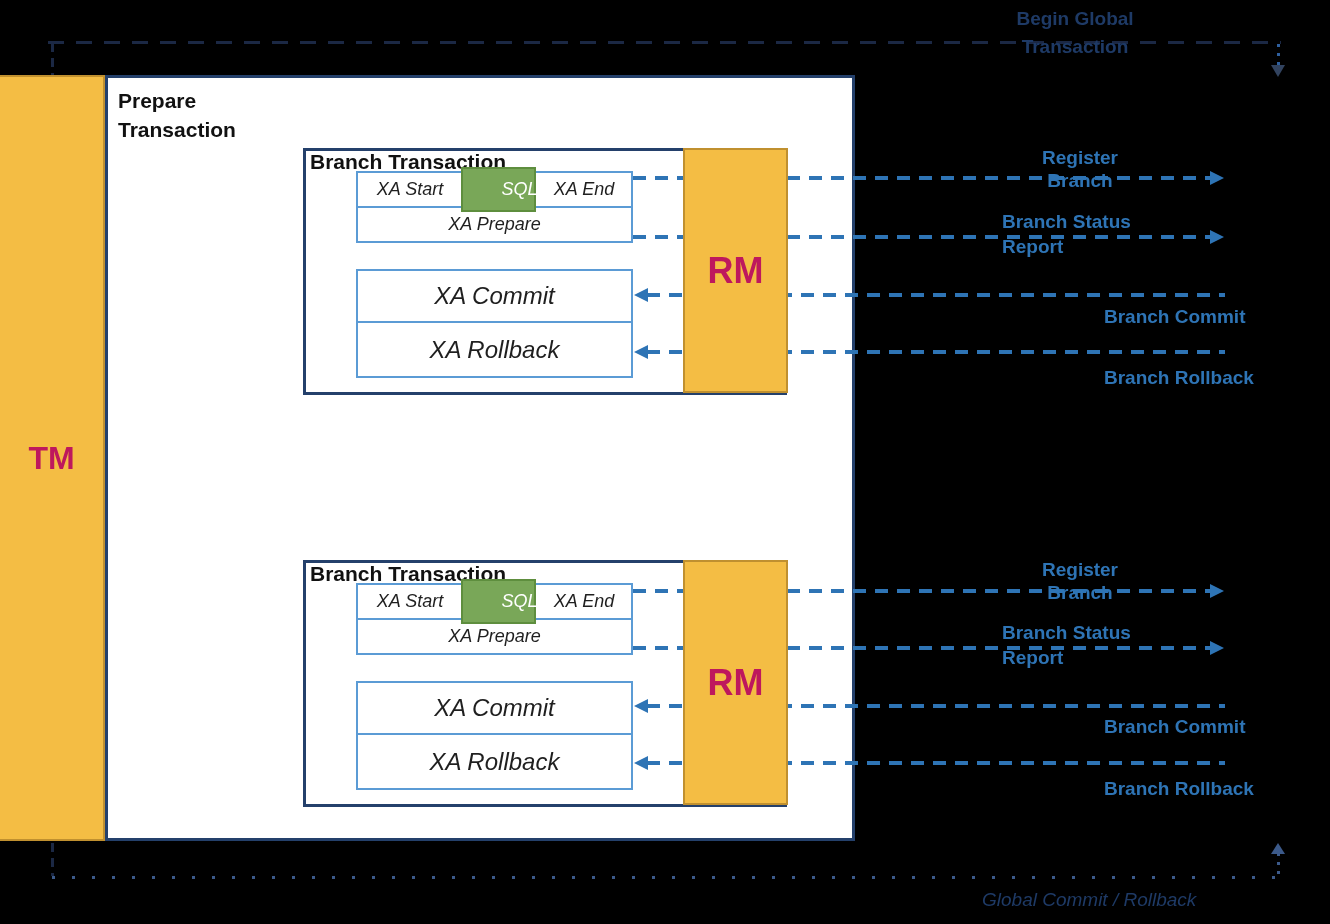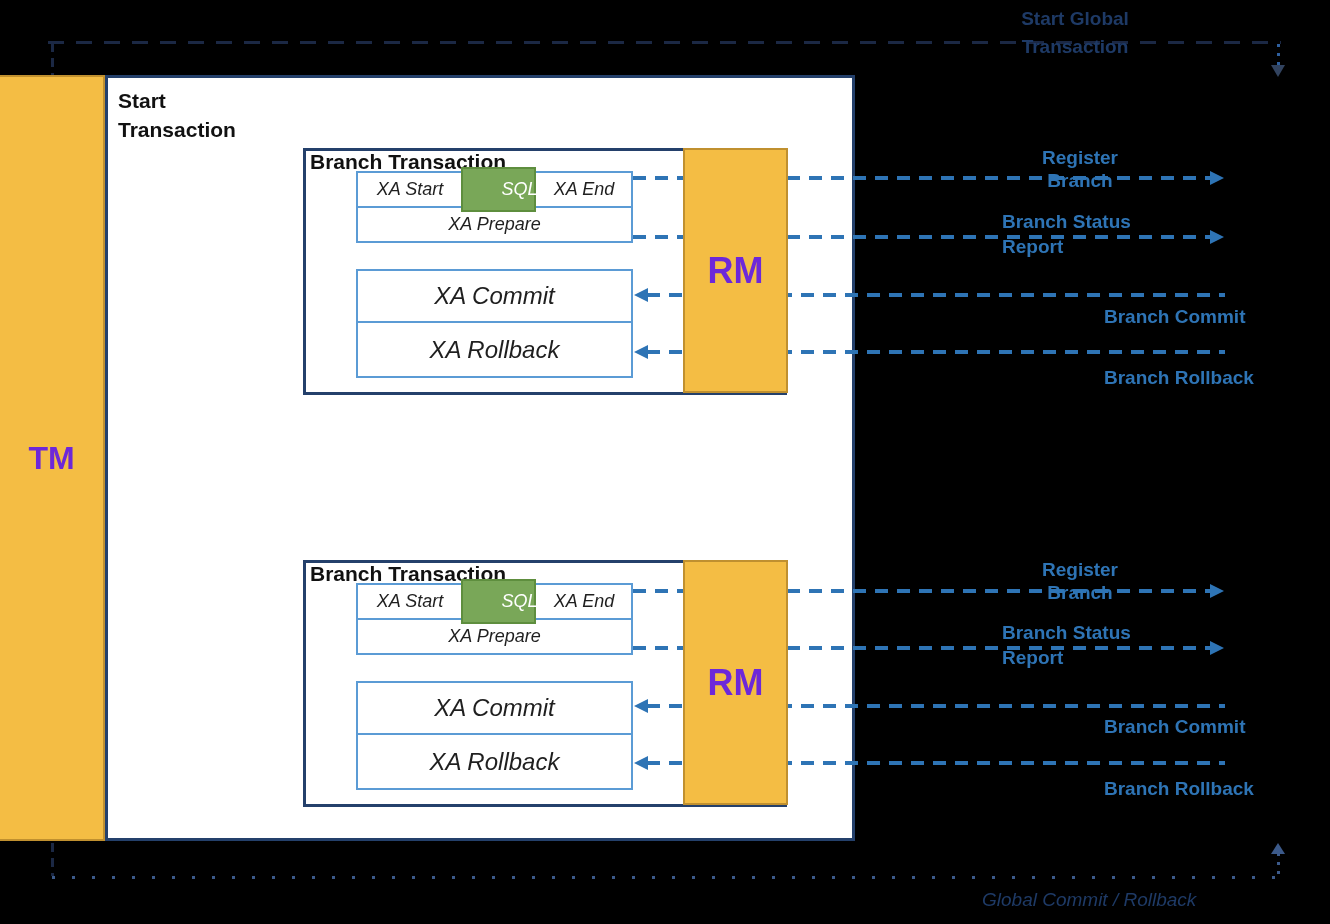--- a/index.html
+++ b/index.html
@@ -8,21 +8,21 @@
     background:var(--background,#000);
     font-family:"Liberation Sans",sans-serif;
   }
   .abs{position:absolute;box-sizing:border-box;}
 
   
   .actor{
     background:var(--actor-fill);
     border:2px solid var(--actor-border);
     display:flex;align-items:center;justify-content:center;
-    color:#6d28d9;font-weight:bold;z-index:6;
+    color:#be185d;font-weight:bold;z-index:6;
   }
   .actor-tm{left:0;top:75px;width:105px;height:766px;font-size:32px;border-left:none;}
   .actor-tc{left:1225px;top:77px;width:105px;height:766px;font-size:32px;border-right:none;}
   .actor-rm{left:683px;width:105px;height:245px;font-size:36px;z-index:6;}
   .rm-1{top:148px;} .rm-2{top:560px;}
 
   
   .global-box{
     left:105px;top:75px;width:750px;height:766px;
     background:#fff;border:3px solid var(--panel-border);z-index:2;
@@ -126,25 +126,25 @@
 </style>
 </head>
 <body>
 
 <div class="stage">
 
   <div class="dash-v top-v-tm abs"></div>
   <div class="dash-h top-h abs"></div>
   <div class="dot-v top-v-tc abs"></div>
   <div class="top-head"></div>
-  <div class="dark-label lbl-begin">Start Global
+  <div class="dark-label lbl-begin">Begin Global
 Transaction</div>
 
   <div class="abs global-box"></div>
-  <div class="abs global-title">Start
+  <div class="abs global-title">Prepare
 Transaction</div>
 
   <div class="abs branch-box branch-1"></div>
   <div class="abs branch-title bt-1">Branch Transaction</div>
   <div class="abs step row1 r1-1">
     <div class="cell cell-start">XA Start</div>
     <div class="cell cell-sqlgap"></div>
     <div class="cell cell-end">XA End</div>
   </div>
   <div class="abs sql-box sql-1">SQL</div>

